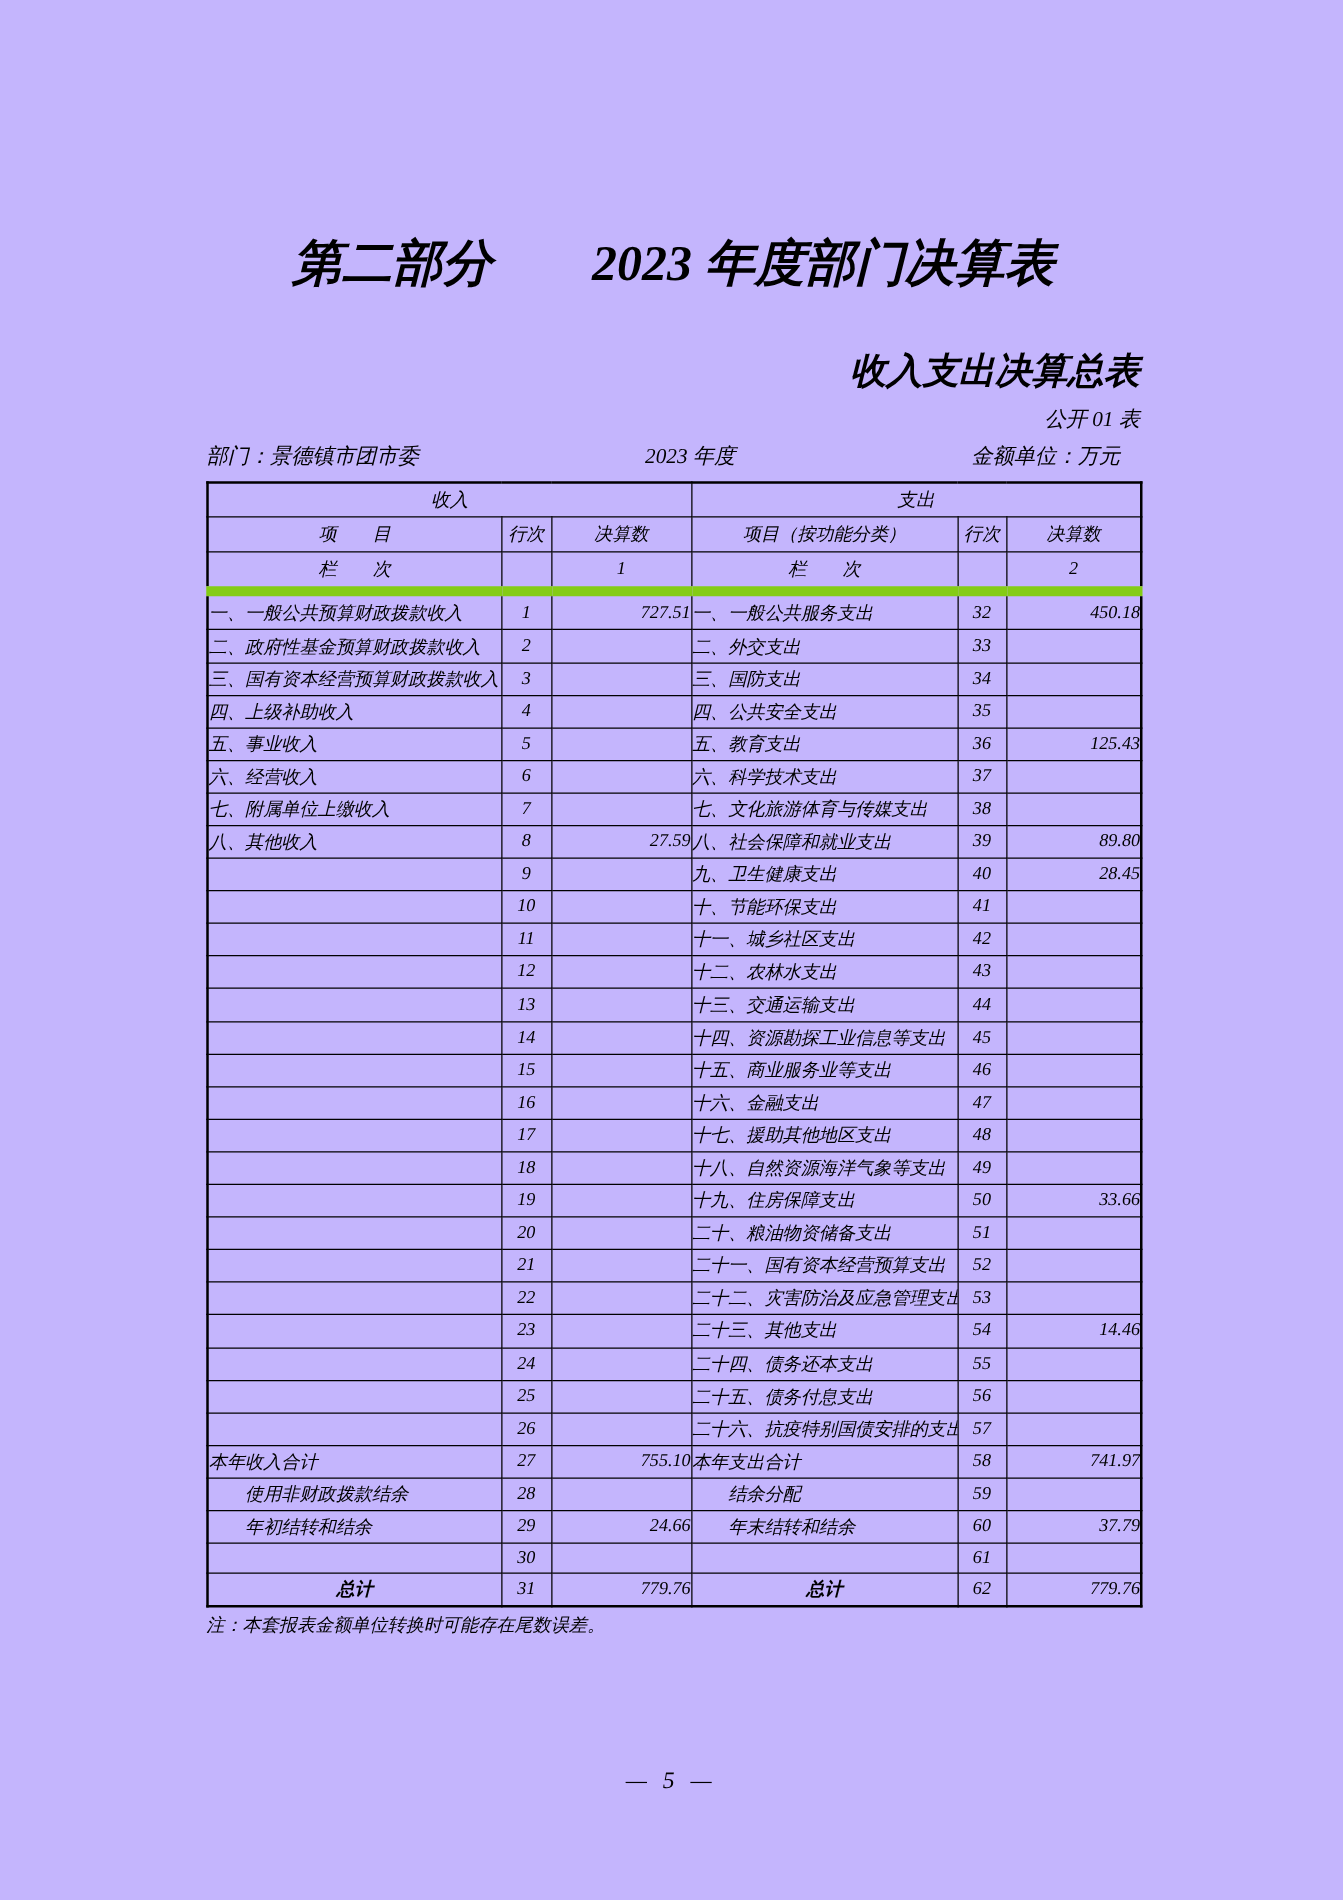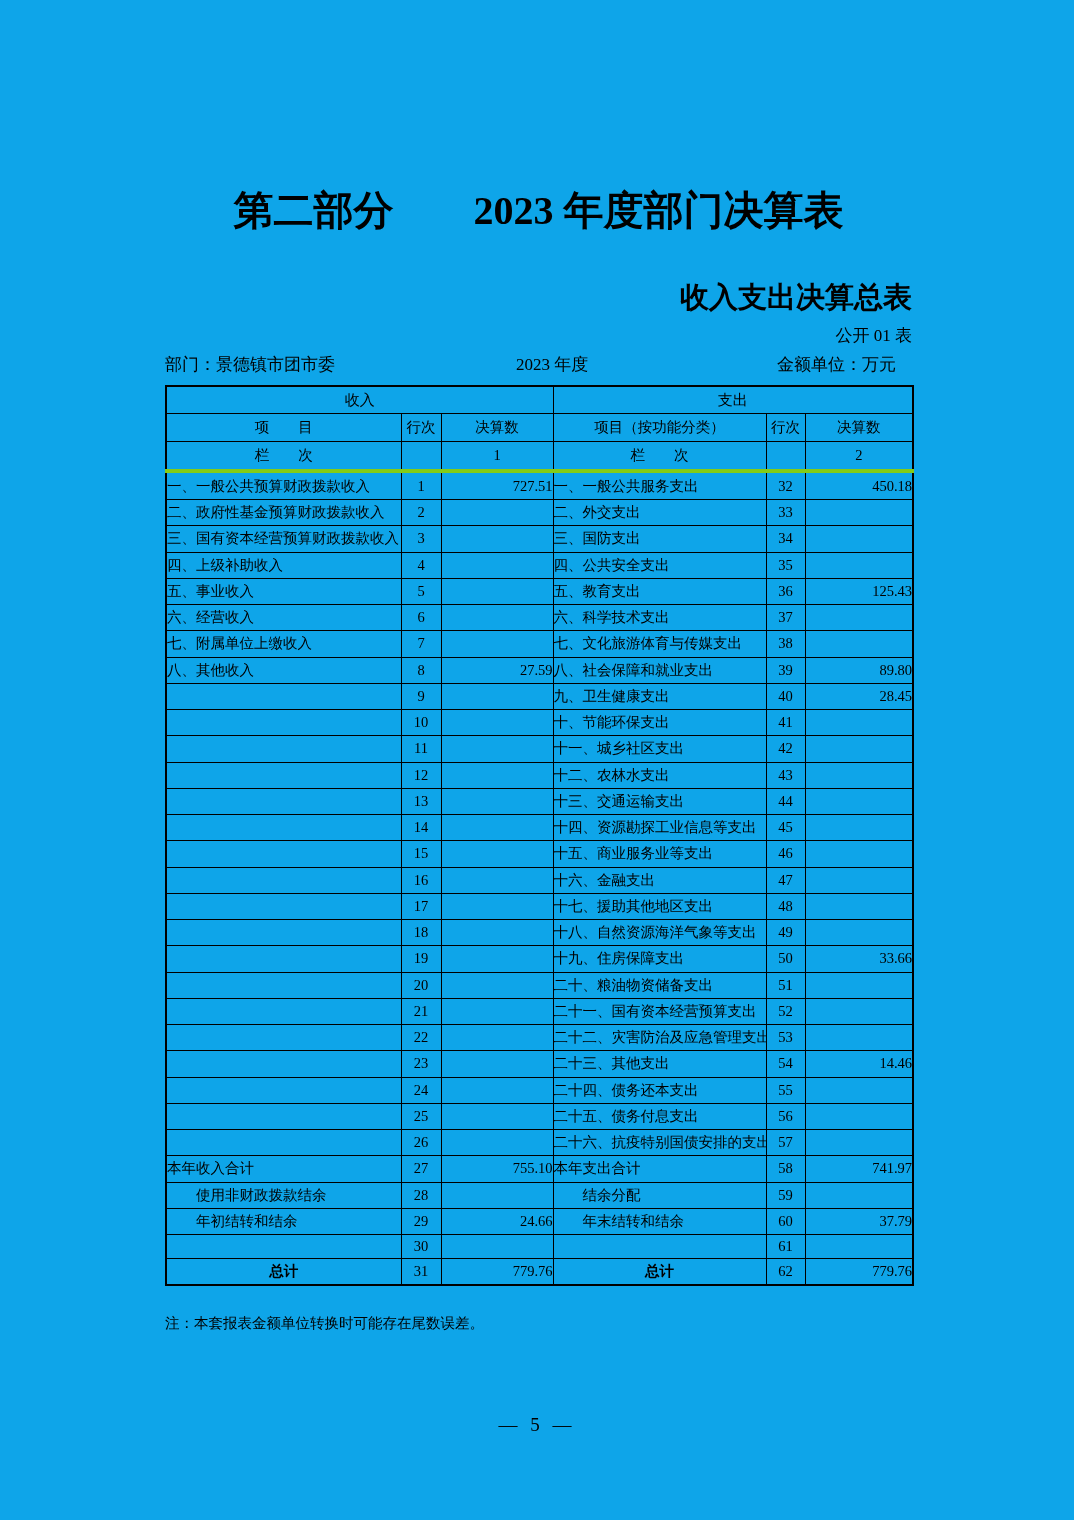--- a/index.html
+++ b/index.html
@@ -1,23 +1,24 @@
 <!DOCTYPE html>
 <html><head>
 <meta charset="utf-8">
 <style>
   html, body { margin: 0; padding: 0; background: #ffffff; }
   .page {
     position: relative;
     width: 1074px;
     height: 1520px;
-    background: #0ea5e9;
+    background: #c4b5fd;
     color: #000000;
     font-family: "Liberation Serif", "DejaVu Serif", serif;
     overflow: hidden;
+    font-style: italic;
   }
   .content {
     position: absolute;
     left: 165px;
     top: 0;
     width: 747px;
   }
   .doc-title {
     margin-top: 190px;
     text-align: center;
@@ -62,28 +63,28 @@
     border: 1px solid #000;
     font-weight: normal;
     font-size: 14.5px;
     padding: 0;
     overflow: hidden;
     white-space: nowrap;
     vertical-align: middle;
   }
   tr.h1 th { height: 26px; font-size: 15px; }
   tr.h2 th { height: 27px; }
-  tr.h3 th { height: 27px; text-align: center; border-bottom: 4px solid #84cc16; }
+  tr.h3 th { height: 27px; text-align: center; border-bottom: 8px solid #84cc16; }
   td.item { text-align: left; padding-left: 8px; }
   td.item.indent { padding-left: 29px; }
   td.rowno { text-align: center; }
   td.amount { text-align: right; padding-right: 9px; }
   tr.total td.item { text-align: center; font-weight: bold; padding-left: 0; }
   .note {
-    margin-top: 28px;
+    margin-top: 6px;
     font-size: 14.5px;
     line-height: 1.3;
   }
   .page-number {
     position: absolute;
     bottom: 84px;
     left: 0;
     width: 100%;
     text-align: center;
     font-size: 19px;

